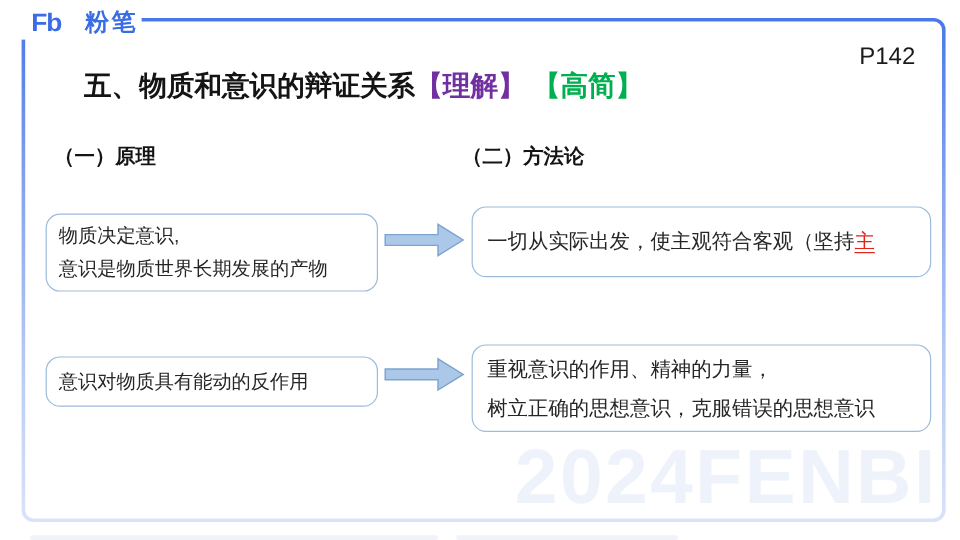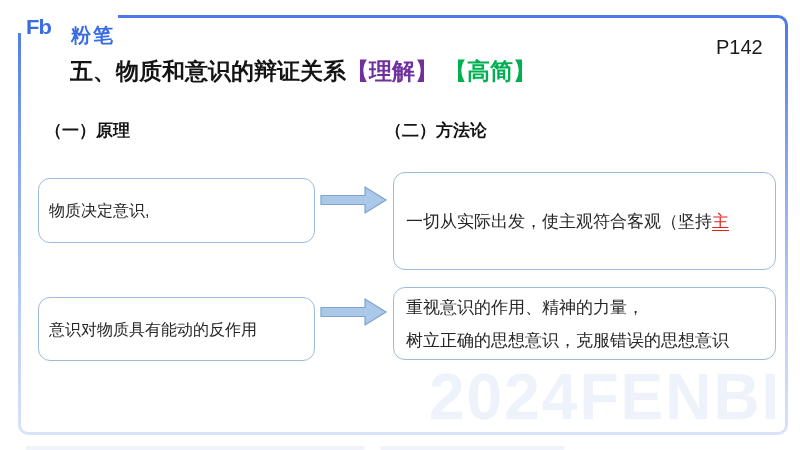--- a/index.html
+++ b/index.html
@@ -27,21 +27,21 @@
   }
   
   .logo-patch{
     position:absolute;left:0;top:0;width:118px;height:33px;background:#ffffff;
   }
   .logo{
     position:absolute;left:26px;top:5px;display:flex;align-items:center;gap:20px;
     color:var(--brand-blue,#3a6ce6);font-weight:700;
   }
   .logo-mark{font-size:22px;letter-spacing:-1px;transform:scaleY(0.95);}
-  .logo-text{font-size:20px;letter-spacing:2px;margin-top:17px;}
+  .logo-text{font-size:20px;letter-spacing:2px;}
   .page-number{
     position:absolute;left:716px;top:36px;
     font-size:20px;font-weight:400;color:#1a1a1a;
   }
   
   .title{
     position:absolute;left:70px;top:56px;
     font-size:23px;font-weight:700;color:#141414;white-space:nowrap;
   }
   .tag-purple{color:var(--tag-purple,#7030a0);}
@@ -56,22 +56,22 @@
   .cbox{
     position:absolute;background:#ffffff;
     border:1.5px solid var(--box-border,#9dbbda);
     border-radius:12px;box-sizing:border-box;
     display:flex;flex-direction:column;justify-content:center;margin-top:11px;
   }
   .cbox .tline{white-space:nowrap;}
   .p-box{left:38px;width:277px;padding:2px 10px;font-size:16px;line-height:27px;}
   .m-box{left:393px;width:383px;padding:2px 12px;font-size:17px;line-height:33px;}
   .box-r1p{top:167px;height:65px;}
-  .box-r1m{top:161px;height:98px;}
-  .box-r2p{top:286px;height:64px;}
+  .box-r1m{top:161px;height:59px;}
+  .box-r2p{top:286px;height:42px;}
   .box-r2m{top:276px;height:73px;}
   .em{
     color:var(--em-red,#e02419);
     text-decoration:underline;
     text-underline-offset:3px;
   }
   
   .arrow{position:absolute;left:320px;width:68px;height:32px;}
   .arrow.a1{top:184px;}
   .arrow.a2{top:296px;}
@@ -100,20 +100,21 @@
 
 <div class="title">
   <span>五、物质和意识的辩证关系</span><span class="tag-purple">【理解】</span><span class="tag-green">【高简】</span>
 </div>
 
 <div class="col-header left">（一）原理</div>
 <div class="col-header right">（二）方法论</div>
 
 <div class="cbox p-box box-r1p">
     <div class="tline"><span>物质决定意识,</span></div>
+    <div class="tline"><span>意识是物质世界长期发展的产物</span></div>
   </div>
 
 <svg class="arrow a1" viewBox="0 0 68 32">
   <polygon points="1,11.5 45,11.5 45,3 66,16 45,29 45,20.5 1,20.5"></polygon>
 </svg>
 
 <div class="cbox m-box box-r1m">
     <div class="tline"><span>一切从实际出发，使主观符合客观（坚持</span><span class="em">主</span></div>
   </div>
 

